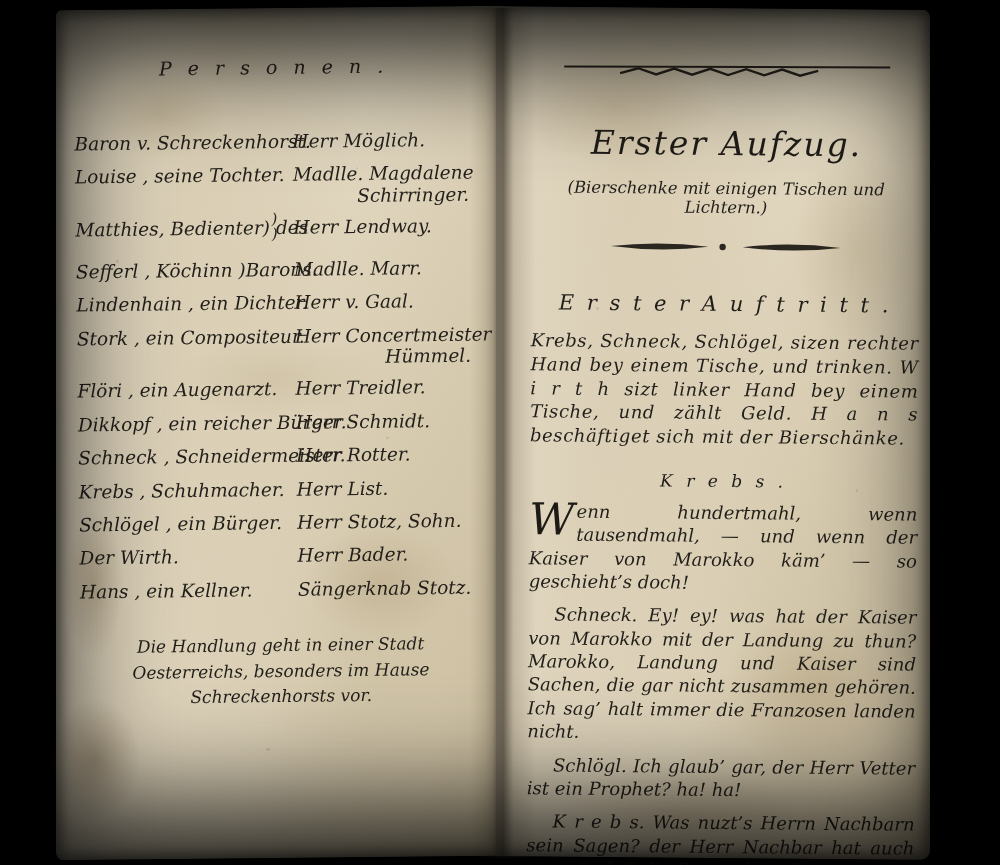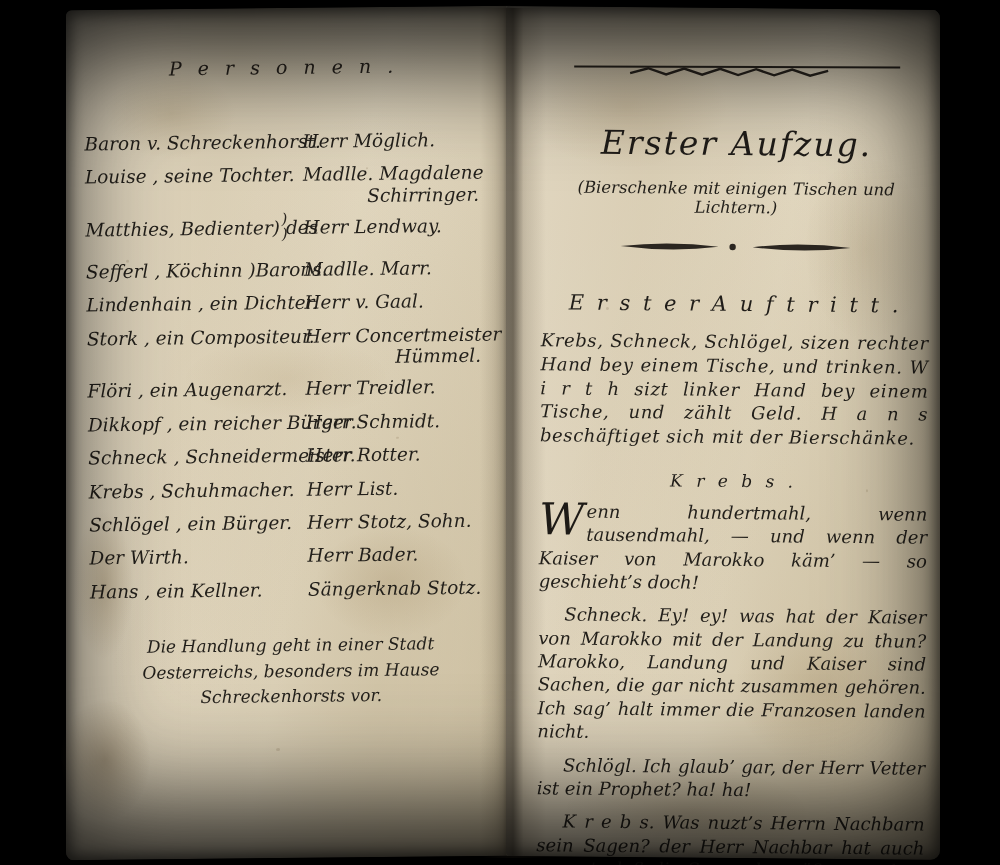--- a/index.html
+++ b/index.html
@@ -16,21 +16,21 @@
   #page {
     position: relative;
     width: 1000px;
     height: 865px;
     background: #000000;
   }
 
   
   .book {
     position: absolute;
-    left: 66px;
+    left: 56px;
     top: 8px;
     width: 728px;
     height: 850px;
     text-decoration: underline;
   }
 
   .leaf {
     position: absolute;
     top: 0;
     height: 850px;

